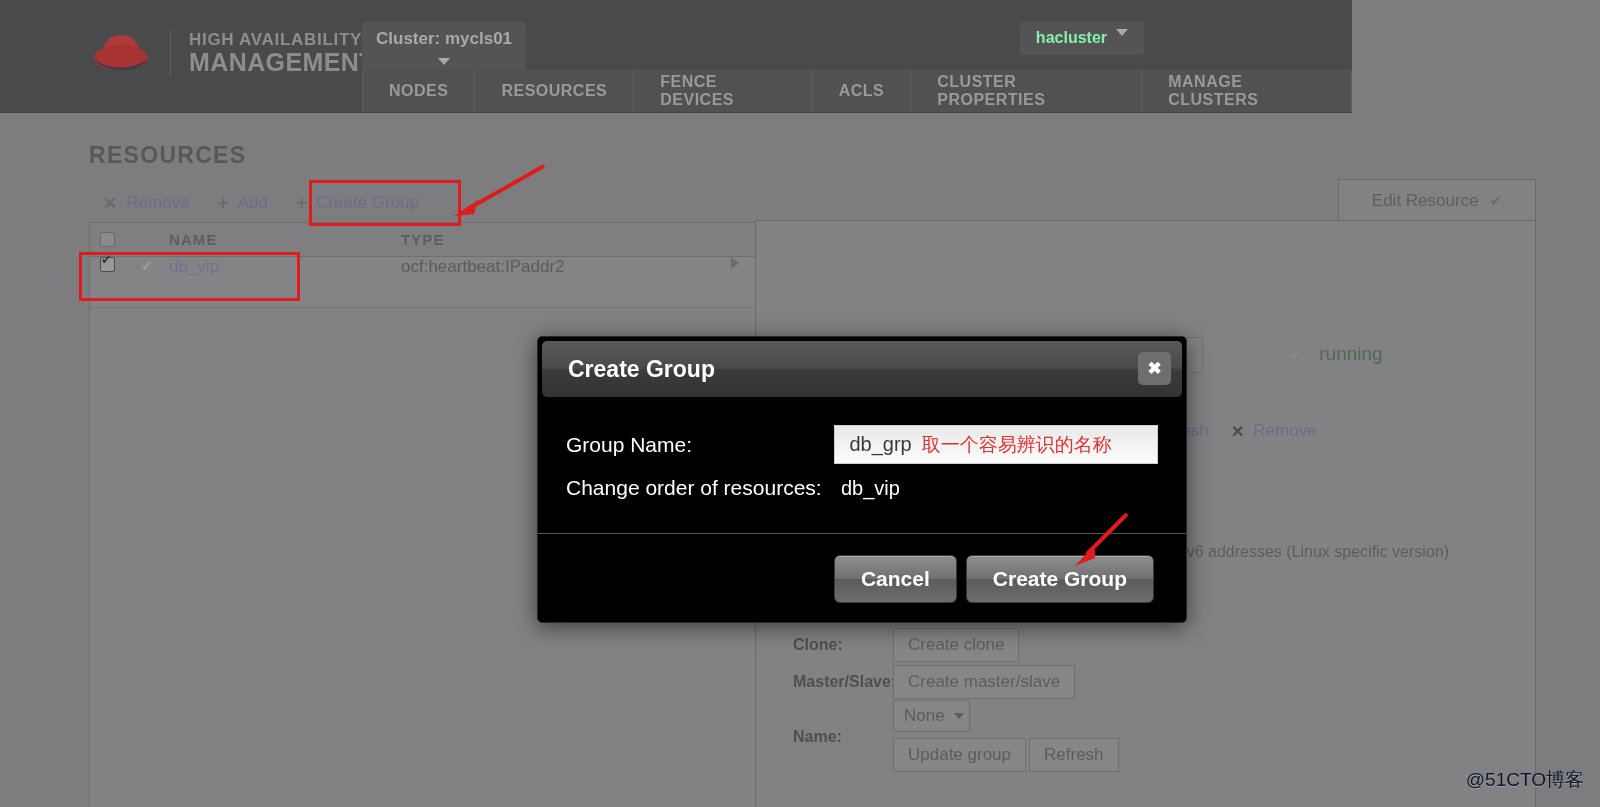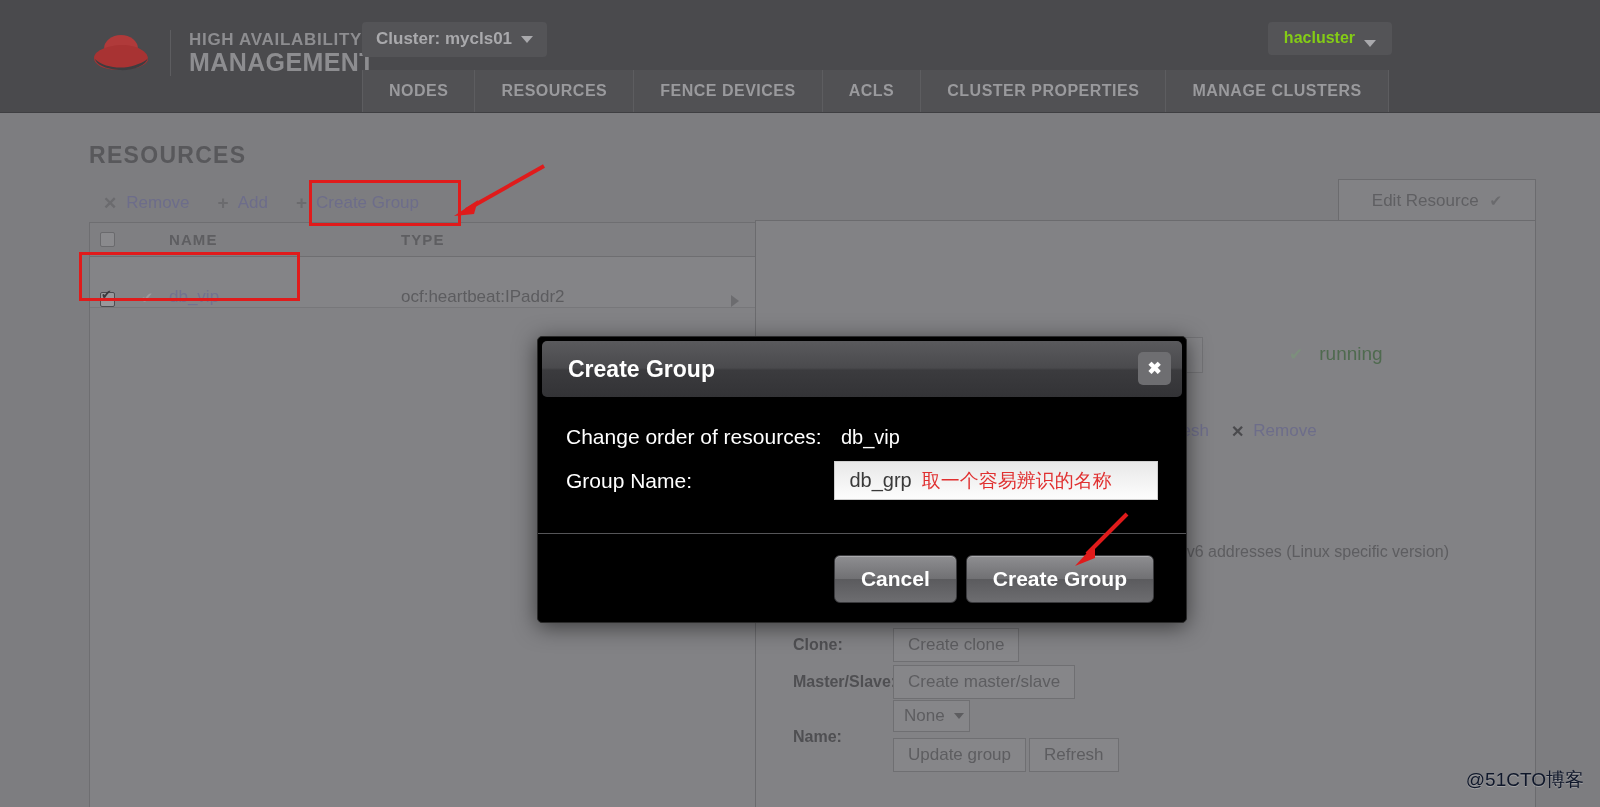--- a/index.html
+++ b/index.html
@@ -6,21 +6,21 @@
   body{
     width:1600px;height:807px;
     background:#7d7d80;
     font-family:"Liberation Sans", sans-serif;
     overflow:hidden;
     position:relative;
   }
 
   
   #app-header{
-    position:absolute;left:0;top:0;width:1600px;height:112px;
+    position:absolute;left:0;top:0;width:1352px;height:112px;
     background:#4a4a4d;
     border-bottom:1px solid #3f3f42;
   }
   #brand{
     position:absolute;left:88px;top:28px;
     display:flex;align-items:center;gap:18px;
   }
   .redhat-logo{width:64px;height:50px;position:relative;}
   #brand-divider{
     width:1px;height:46px;background:#5d5d60;
@@ -33,27 +33,28 @@
     font-size:25px;letter-spacing:0.4px;color:#8d8d90;font-weight:bold;
   }
 
   #cluster-select{
     position:absolute;left:362px;top:22px;
     background:#545457;border-radius:4px;
     padding:7px 14px 8px 14px;
     color:#a9a9ac;font-size:17px;font-weight:bold;
     display:flex;align-items:center;gap:9px;
     cursor:pointer;
+    flex-direction:column;
   }
   #user-menu{
     position:absolute;right:208px;top:22px;
     background:#545457;border-radius:4px;
     padding:7px 16px 8px 16px;
-    color:#84cc16;font-size:16px;font-weight:bold;
-    display:flex;align-items:flex-end;gap:9px;
+    color:#86efac;font-size:16px;font-weight:bold;
+    display:flex;align-items:flex-start;gap:9px;
     cursor:pointer;
   }
   .caret-down{
     width:0;height:0;border-left:6px solid transparent;
     border-right:6px solid transparent;border-top:7px solid #a9a9ac;
   }
 
   #main-nav{
     position:absolute;left:362px;top:70px;height:42px;
     display:flex;align-items:stretch;
@@ -105,21 +106,21 @@
   .col-name{width:232px;}
   .col-type{flex:1;}
   .col-arrow{width:40px;display:flex;justify-content:center;align-items:center;}
   .th{
     font-size:15px;font-weight:bold;letter-spacing:1.1px;color:#5e5e61;
   }
   .hdr-checkbox{
     width:13px;height:13px;border:1px solid #6a6a6d;background:#8a8a8d;border-radius:2px;
   }
   #table-row-dbvip{
-    height:50px;display:flex;align-items:flex-end;
+    height:50px;display:flex;align-items:flex-start;
     background:#848487;
     border-bottom:1px solid #77777a;
     cursor:pointer;
   }
   .row-checkbox{
     width:13px;height:13px;border:1px solid #4d4d50;background:#98989b;border-radius:2px;
     position:relative;
   }
   .row-checkbox:after{
     content:"✔";position:absolute;left:0px;top:-5px;
@@ -416,30 +417,30 @@
 </div>
 
 <div id="modal-createGroup">
   <div id="modal-titlebar">
     <span id="modal-title">Create Group</span>
     <span id="modal-close">✖</span>
   </div>
 
   <div id="modal-body">
     <div class="modal-field">
-      <span id="lbl-change-order">Change order of resources:</span>
-      <span id="resource-order-list">db_vip</span>
-    </div>
-    <div class="modal-field">
       <span id="lbl-group-name">Group Name:</span>
       <span id="group-name-input">
         <span id="gn-value">db_grp</span>
         <span id="gn-annotation">取一个容易辨识的名称</span>
       </span>
     </div>
+    <div class="modal-field">
+      <span id="lbl-change-order">Change order of resources:</span>
+      <span id="resource-order-list">db_vip</span>
+    </div>
   </div>
 
   <div id="modal-divider"></div>
 
   <div id="modal-footer">
     <span class="modal-btn">Cancel</span>
     <span class="modal-btn">Create Group</span>
   </div>
 </div>
 

